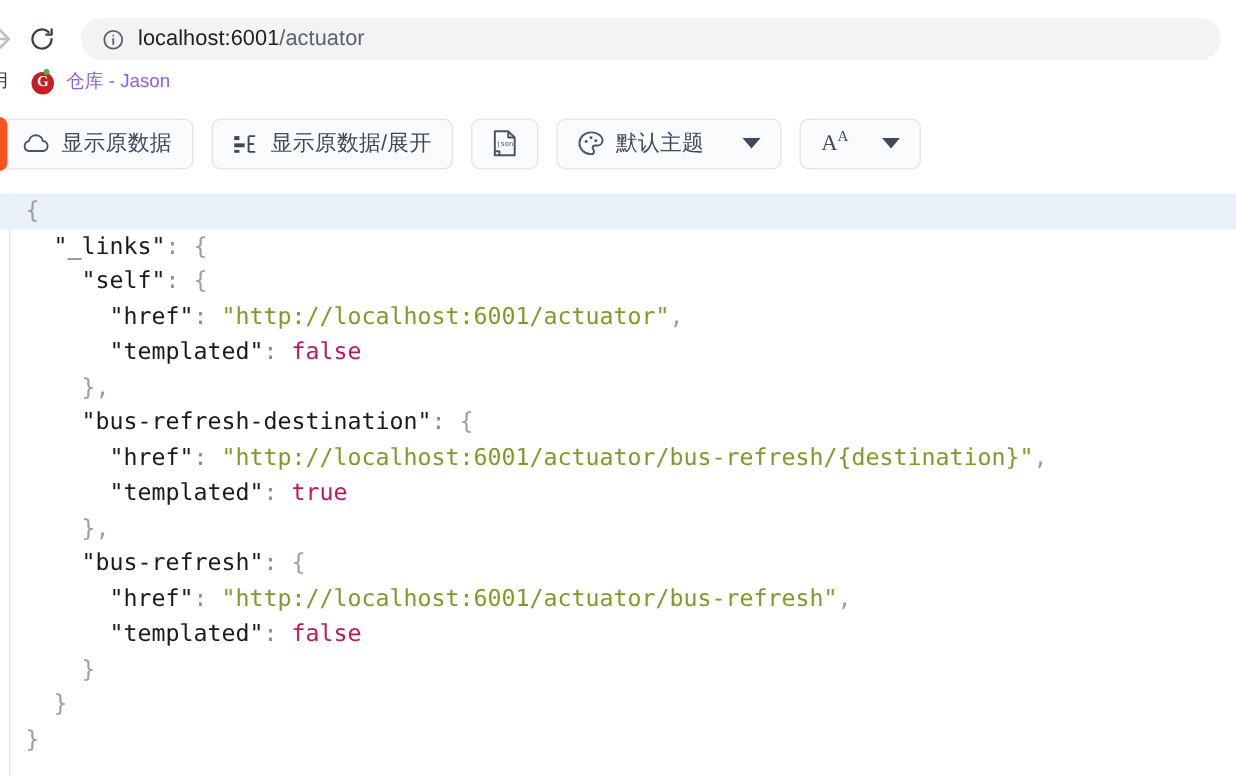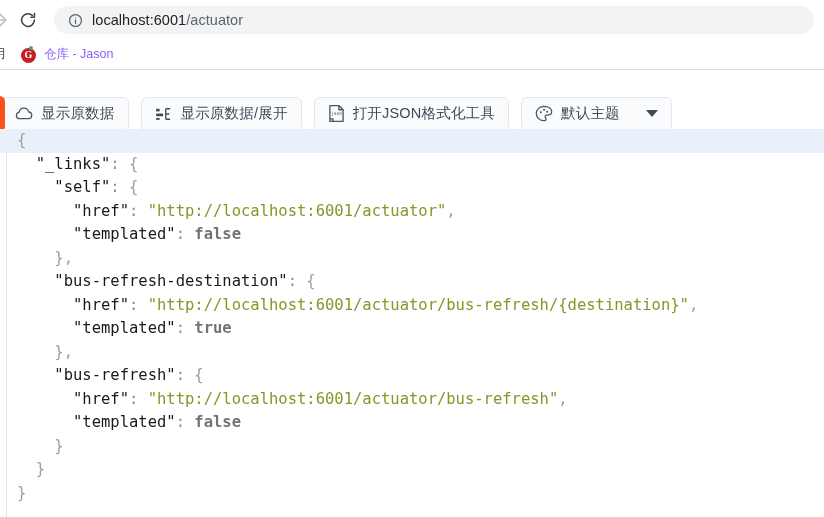--- a/index.html
+++ b/index.html
@@ -20,21 +20,21 @@
     height: 70px;
     background: #ffffff;
   }
 
   .nav-row {
     position: absolute;
     left: 0; top: 0;
     width: 824px;
     height: 40px;
     display: flex;
-    align-items: center;
+    align-items: flex-end;
   }
 
   .nav-btn {
     width: 28px;
     height: 28px;
     display: flex;
     align-items: center;
     justify-content: center;
     border-radius: 50%;
     flex: 0 0 auto;
@@ -134,21 +134,21 @@
     position: absolute;
     left: 0; top: 69px;
     width: 824px;
     height: 1px;
     background: #dadce0;
   }
 
   
   .ext-toolbar {
     position: absolute;
-    left: 0; top: 84px;
+    left: 0; top: 66px;
     width: 824px;
     height: 59px;
     background: #ffffff;
     display: flex;
     align-items: center;
     box-sizing: border-box;
   }
 
   .orange-tab {
     position: absolute;
@@ -241,21 +241,21 @@
     padding-left: 17px;
     box-sizing: border-box;
     white-space: pre;
   }
   .line.active {
     background: #e8f0fa;
   }
 
   .tok-key   { color: #1a1a1a; }
   .tok-str   { color: #7d9b28; }
-  .tok-bool  { color: #737373; font-weight: bold; }
+  .tok-bool  { color: #be185d; }
   .tok-punc  { color: #9aa0a6; }
   .tok-colon { color: #8a8f94; }
 </style>
 </head>
 <body>
 
 <div class="browser-chrome">
 
   <div class="nav-row">
 
@@ -331,36 +331,39 @@
 
   <div class="tb-btn">
     <span class="tb-icon">
       <svg width="17" height="19" viewBox="0 0 18 20" fill="none" stroke="#4a5465" stroke-width="1.4" stroke-linejoin="round">
         <path d="M2 1.6h9.5L16 6v12.4H2z"></path>
         <path d="M11.5 1.6V6H16"></path>
         <path d="M2 15.6h3.2v2.8"></path>
         <text x="9" y="11.6" font-size="5" fill="#4a5465" stroke="none" font-family="DejaVu Sans Mono, monospace" text-anchor="middle">json</text>
       </svg>
     </span>
-    <span class="tb-label">打开JSON格式化工具</span>
   </div>
 
   <div class="tb-btn">
     <span class="tb-icon">
       <svg width="18" height="17" viewBox="0 0 20 19" fill="none" stroke="#4a5465" stroke-width="1.4" stroke-linecap="round">
         <path d="M10 1.4c-4.7 0-8.6 3.6-8.6 8.1s3.9 8.1 8.6 8.1c1.4 0 2.3-.9 2.3-2 0-.6-.3-1-.6-1.4-.3-.4-.5-.7-.5-1.2 0-1 .9-1.8 2-1.8h1.4c2.3 0 4-1.6 4-3.8 0-3.4-3.7-6-8.6-6z"></path>
         <circle cx="6.4" cy="8.2" r="1.1" fill="#4a5465" stroke="none"></circle>
         <circle cx="10" cy="5.4" r="1.1" fill="#4a5465" stroke="none"></circle>
         <circle cx="13.6" cy="7.6" r="1.1" fill="#4a5465" stroke="none"></circle>
       </svg>
     </span>
     <span class="tb-label">默认主题</span>
     <span class="caret"></span>
   </div>
 
+  <div class="tb-btn">
+    <span class="aa-glyph"><span>A</span><sup>A</sup></span>
+    <span class="caret small"></span>
+  </div>
 
   <div class="ext-sep"></div>
 </div>
 
 <div class="json-view">
   <div class="gutter-line"></div>
   <div class="code" id="code-root"><div class="line active"><span></span><span class="tok-punc">{</span></div><div class="line"><span>  </span><span class="tok-key">"_links"</span><span class="tok-colon">: </span><span class="tok-punc">{</span></div><div class="line"><span>    </span><span class="tok-key">"self"</span><span class="tok-colon">: </span><span class="tok-punc">{</span></div><div class="line"><span>      </span><span class="tok-key">"href"</span><span class="tok-colon">: </span><span class="tok-str">"http://localhost:6001/actuator"</span><span class="tok-punc">,</span></div><div class="line"><span>      </span><span class="tok-key">"templated"</span><span class="tok-colon">: </span><span class="tok-bool">false</span></div><div class="line"><span>    </span><span class="tok-punc">},</span></div><div class="line"><span>    </span><span class="tok-key">"bus-refresh-destination"</span><span class="tok-colon">: </span><span class="tok-punc">{</span></div><div class="line"><span>      </span><span class="tok-key">"href"</span><span class="tok-colon">: </span><span class="tok-str">"http://localhost:6001/actuator/bus-refresh/{destination}"</span><span class="tok-punc">,</span></div><div class="line"><span>      </span><span class="tok-key">"templated"</span><span class="tok-colon">: </span><span class="tok-bool">true</span></div><div class="line"><span>    </span><span class="tok-punc">},</span></div><div class="line"><span>    </span><span class="tok-key">"bus-refresh"</span><span class="tok-colon">: </span><span class="tok-punc">{</span></div><div class="line"><span>      </span><span class="tok-key">"href"</span><span class="tok-colon">: </span><span class="tok-str">"http://localhost:6001/actuator/bus-refresh"</span><span class="tok-punc">,</span></div><div class="line"><span>      </span><span class="tok-key">"templated"</span><span class="tok-colon">: </span><span class="tok-bool">false</span></div><div class="line"><span>    </span><span class="tok-punc">}</span></div><div class="line"><span>  </span><span class="tok-punc">}</span></div><div class="line"><span></span><span class="tok-punc">}</span></div></div>
 </div>
 
 </body></html>

